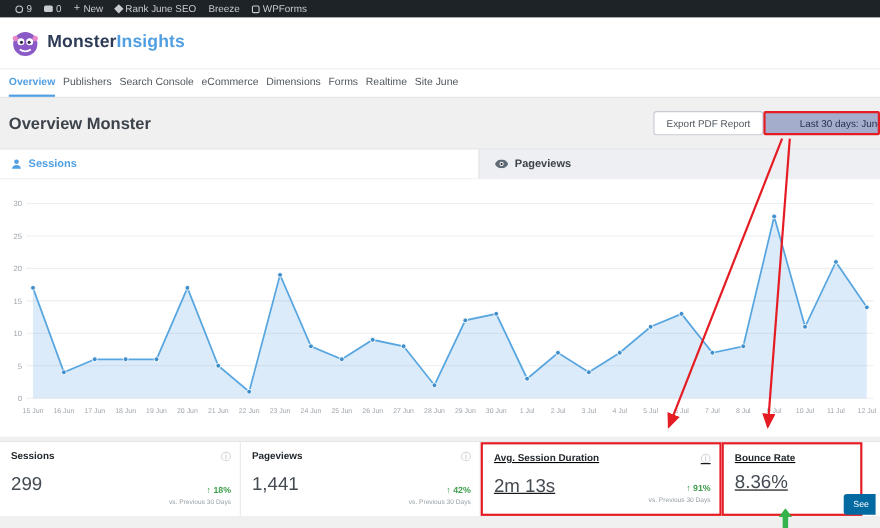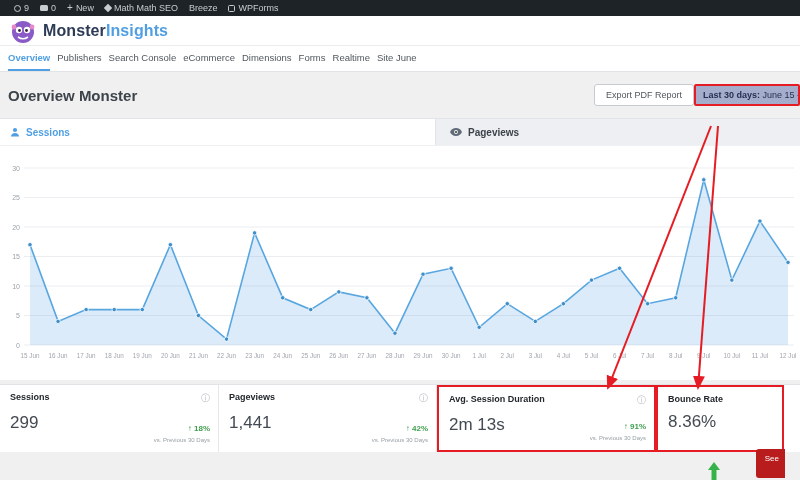--- a/index.html
+++ b/index.html
@@ -11,60 +11,60 @@
   
   .admin-bar { height:16px; background:#1d2327; color:#c8cbcf; display:flex; align-items:center;
     font-size:9px; gap:11px; padding-left:14px; }
   .ab-item { display:flex; align-items:center; gap:3px; cursor:pointer; }
   .icon-circle { width:7px; height:7px; border:1px solid #c8cbcf; border-radius:50%; }
   .icon-bubble { width:8px; height:6px; background:#c8cbcf; border-radius:1.5px; }
   .icon-plus { font-size:10px; line-height:8px; }
   .icon-diamond { width:6px; height:6px; background:#c8cbcf; transform:rotate(45deg); }
   .icon-square { width:7px; height:7px; border:1px solid #c8cbcf; border-radius:1.5px; }
   
-  .site-header { height:30px; background:#fff; display:flex; align-items:center; gap:7px;
+  .site-header { height:47px; background:#fff; display:flex; align-items:center; gap:7px;
     padding-left:10px; border-bottom:1px solid #ececec; }
   .brand { font-size:16px; font-weight:bold; color:#2d3b57; letter-spacing:.1px; }
   .brand .ins { color:#509fe2; }
   
   .mi-nav { height:26px; background:#fff; border-bottom:1px solid #e2e4e7; display:flex;
     align-items:stretch; padding-left:8px; gap:7px; font-size:9.5px; color:#50575e; }
   .nav-tab { display:flex; align-items:center; border-bottom:2px solid transparent; cursor:pointer; }
   .nav-tab.active { color:#509fe2; border-bottom-color:#509fe2; font-weight:bold; }
   
   .report-header { display:flex; justify-content:space-between; align-items:center;
     padding:12px 0 12px 8px; }
   .report-title { font-size:15px; font-weight:bold; color:#3c434a; margin:0; }
   .rh-actions { display:flex; align-items:center; }
   .export-btn { font-size:9px; color:#50575e; background:#fff; border:1px solid #c6cbd1;
     border-radius:3px; padding:5px 11px; cursor:pointer; font-family:inherit; }
   .date-btn { font-size:9px; color:#273052; background:#a4adcb; border:2px solid #e51c23;
     border-radius:2px; padding:4px 7px; cursor:pointer; white-space:nowrap; overflow:hidden;
     width:106px; text-align:left; font-family:inherit; }
-  .date-btn b { font-weight:bold; }
+  .date-btn b { font-weight:normal;margin-left:24px; }
   
   .chart-tabs { display:flex; height:28px; border-top:1px solid #e2e4e7; border-bottom:1px solid #eef0f2; }
   .tab { display:flex; align-items:center; gap:6px; font-size:10px; font-weight:bold; cursor:pointer; }
   .tab-sessions { width:435px; background:#fff; color:#509fe2; padding-left:10px; }
   .tab-pageviews { flex:1; background:#edeff2; color:#3c434a; padding-left:14px; border-left:1px solid #e2e4e7; }
   .chart-body { background:#fff; height:234px; }
   
   .stats-row { display:flex; height:68px; background:#fff; border-top:1px solid #e2e4e7; margin-top:4px; }
   .stat-card { position:relative; border-right:1px solid #e5e7ea; padding:7px 8px 6px 10px; background:#fff; }
   .stat-card.highlight { border:2px solid #e51c23; }
   .stat-title-row { display:flex; justify-content:space-between; align-items:flex-start;
     font-size:9px; font-weight:bold; color:#23282d; }
   .info-icon { color:#b4bac0; font-size:9px; font-weight:normal; cursor:pointer; }
   .stat-value { font-size:17px; color:#434a52; margin-top:8px; }
   .stat-change { position:absolute; right:8px; bottom:19px; font-size:8px; color:#3f9e4d; font-weight:bold;margin-top:12px; }
   .stat-vs { position:absolute; right:8px; bottom:9px; font-size:6px; color:#98a0a6; }
   .stat-filler { flex:1; background:#fff; }
   
-  .see-badge { position:absolute; right:15px; top:449px; background:#b91c1c; color:#fff; font-size:8px;
-    padding:5px 6px 15px 9px; border-radius:3px 0 0 3px; cursor:pointer; }
+  .see-badge { position:absolute; right:4px; top:449px; background:#0369a1; color:#fff; font-size:8px;
+    padding:5px 6px 5px 9px; border-radius:3px 0 0 3px; cursor:pointer; }
   .green-arrow { position:absolute; left:706px; top:462px; }
   .annotations { position:absolute; left:0; top:0; pointer-events:none; }
 </style>
 </head>
 <body>
 
 <div>
 
   <div class="admin-bar">
     <span class="ab-item">
@@ -74,21 +74,21 @@
     <span class="ab-item">
       <span class="icon-bubble"></span>
       <span>0</span>
     </span>
     <span class="ab-item">
       <span class="icon-plus">+</span>
       <span>New</span>
     </span>
     <span class="ab-item">
       <span class="icon-diamond"></span>
-      <span>Math Math SEO</span>
+      <span>Rank June SEO</span>
     </span>
     <span class="ab-item">
       <span>Breeze</span>
     </span>
     <span class="ab-item">
       <span class="icon-square"></span>
       <span>WPForms</span>
     </span>
   </div>
 
@@ -233,30 +233,30 @@
     </div>
     <div class="stat-card" style="width:218px;">
       <div class="stat-title-row">
         <span>Pageviews</span>
         <span class="info-icon">ⓘ</span>
       </div>
       <div class="stat-value">1,441</div>
       <div class="stat-change">↑ 42%</div>
       <div class="stat-vs">vs. Previous 30 Days</div>
     </div>
-    <div class="stat-card highlight" style="width:219px;">
+    <div class="stat-card highlight" style="width:219px;text-decoration:underline;">
       <div class="stat-title-row">
         <span>Avg. Session Duration</span>
         <span class="info-icon">ⓘ</span>
       </div>
       <div class="stat-value">2m 13s</div>
       <div class="stat-change">↑ 91%</div>
       <div class="stat-vs">vs. Previous 30 Days</div>
     </div>
-    <div class="stat-card highlight" style="width:128px;">
+    <div class="stat-card highlight" style="width:128px;text-decoration:underline;">
       <div class="stat-title-row">
         <span>Bounce Rate</span>
       </div>
       <div class="stat-value">8.36%</div>
     </div>
     <div class="stat-filler"></div>
   </div>
 
   <div class="see-badge">See</div>
   <div class="green-arrow">

